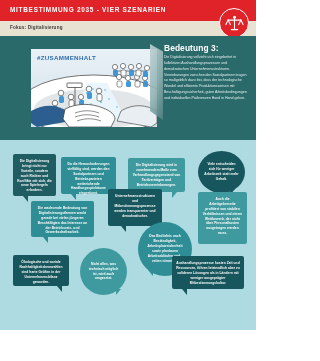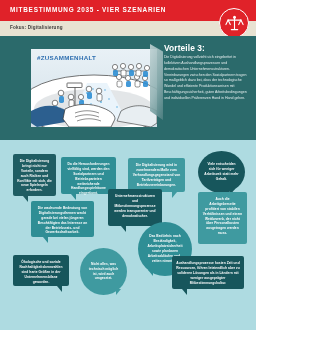--- a/index.html
+++ b/index.html
@@ -226,21 +226,21 @@
         <path d="M44 68 C52 65 60 65 68 68"></path>
         <path d="M46 72 C54 69 62 69 70 72"></path>
       </g>
     </svg>
     <div class="hashtag">#ZUSAMMENHALT</div>
   </div>
 
   <div class="scen-fold"></div>
 
   <div class="scen-col">
-    <div class="scen-title">Vorteile 3:</div>
+    <div class="scen-title">Bedeutung 3:</div>
     <p class="scen-body">Die Digitalisierung vollzieht sich eingebettet in kollektiven Aushandlungsprozessen und demokratischen Unternehmensstrukturen. Vereinbarungen zwischen den Sozialpartnern tragen so maßgeblich dazu bei, dass der technologische Wandel und effiziente Produktionsweisen mit Beschäftigungssicherheit, guten Arbeitsbedingungen und individuellen Präferenzen Hand in Hand gehen.</p>
   </div>
 
   <div class="panel-light">
 
     <div class="bub rect c-dark" style="left:13px;top:14px;width:43px;height:42px;">
       <span class="txt">Die Digitalisierung bringt nicht nur Vorteile, sondern auch Risiken und Konflikte mit sich, die neue Spielregeln erfordern.</span>
       <span class="tail tail-dark" style="left:10px;top:42px;"></span>
     </div>
 

